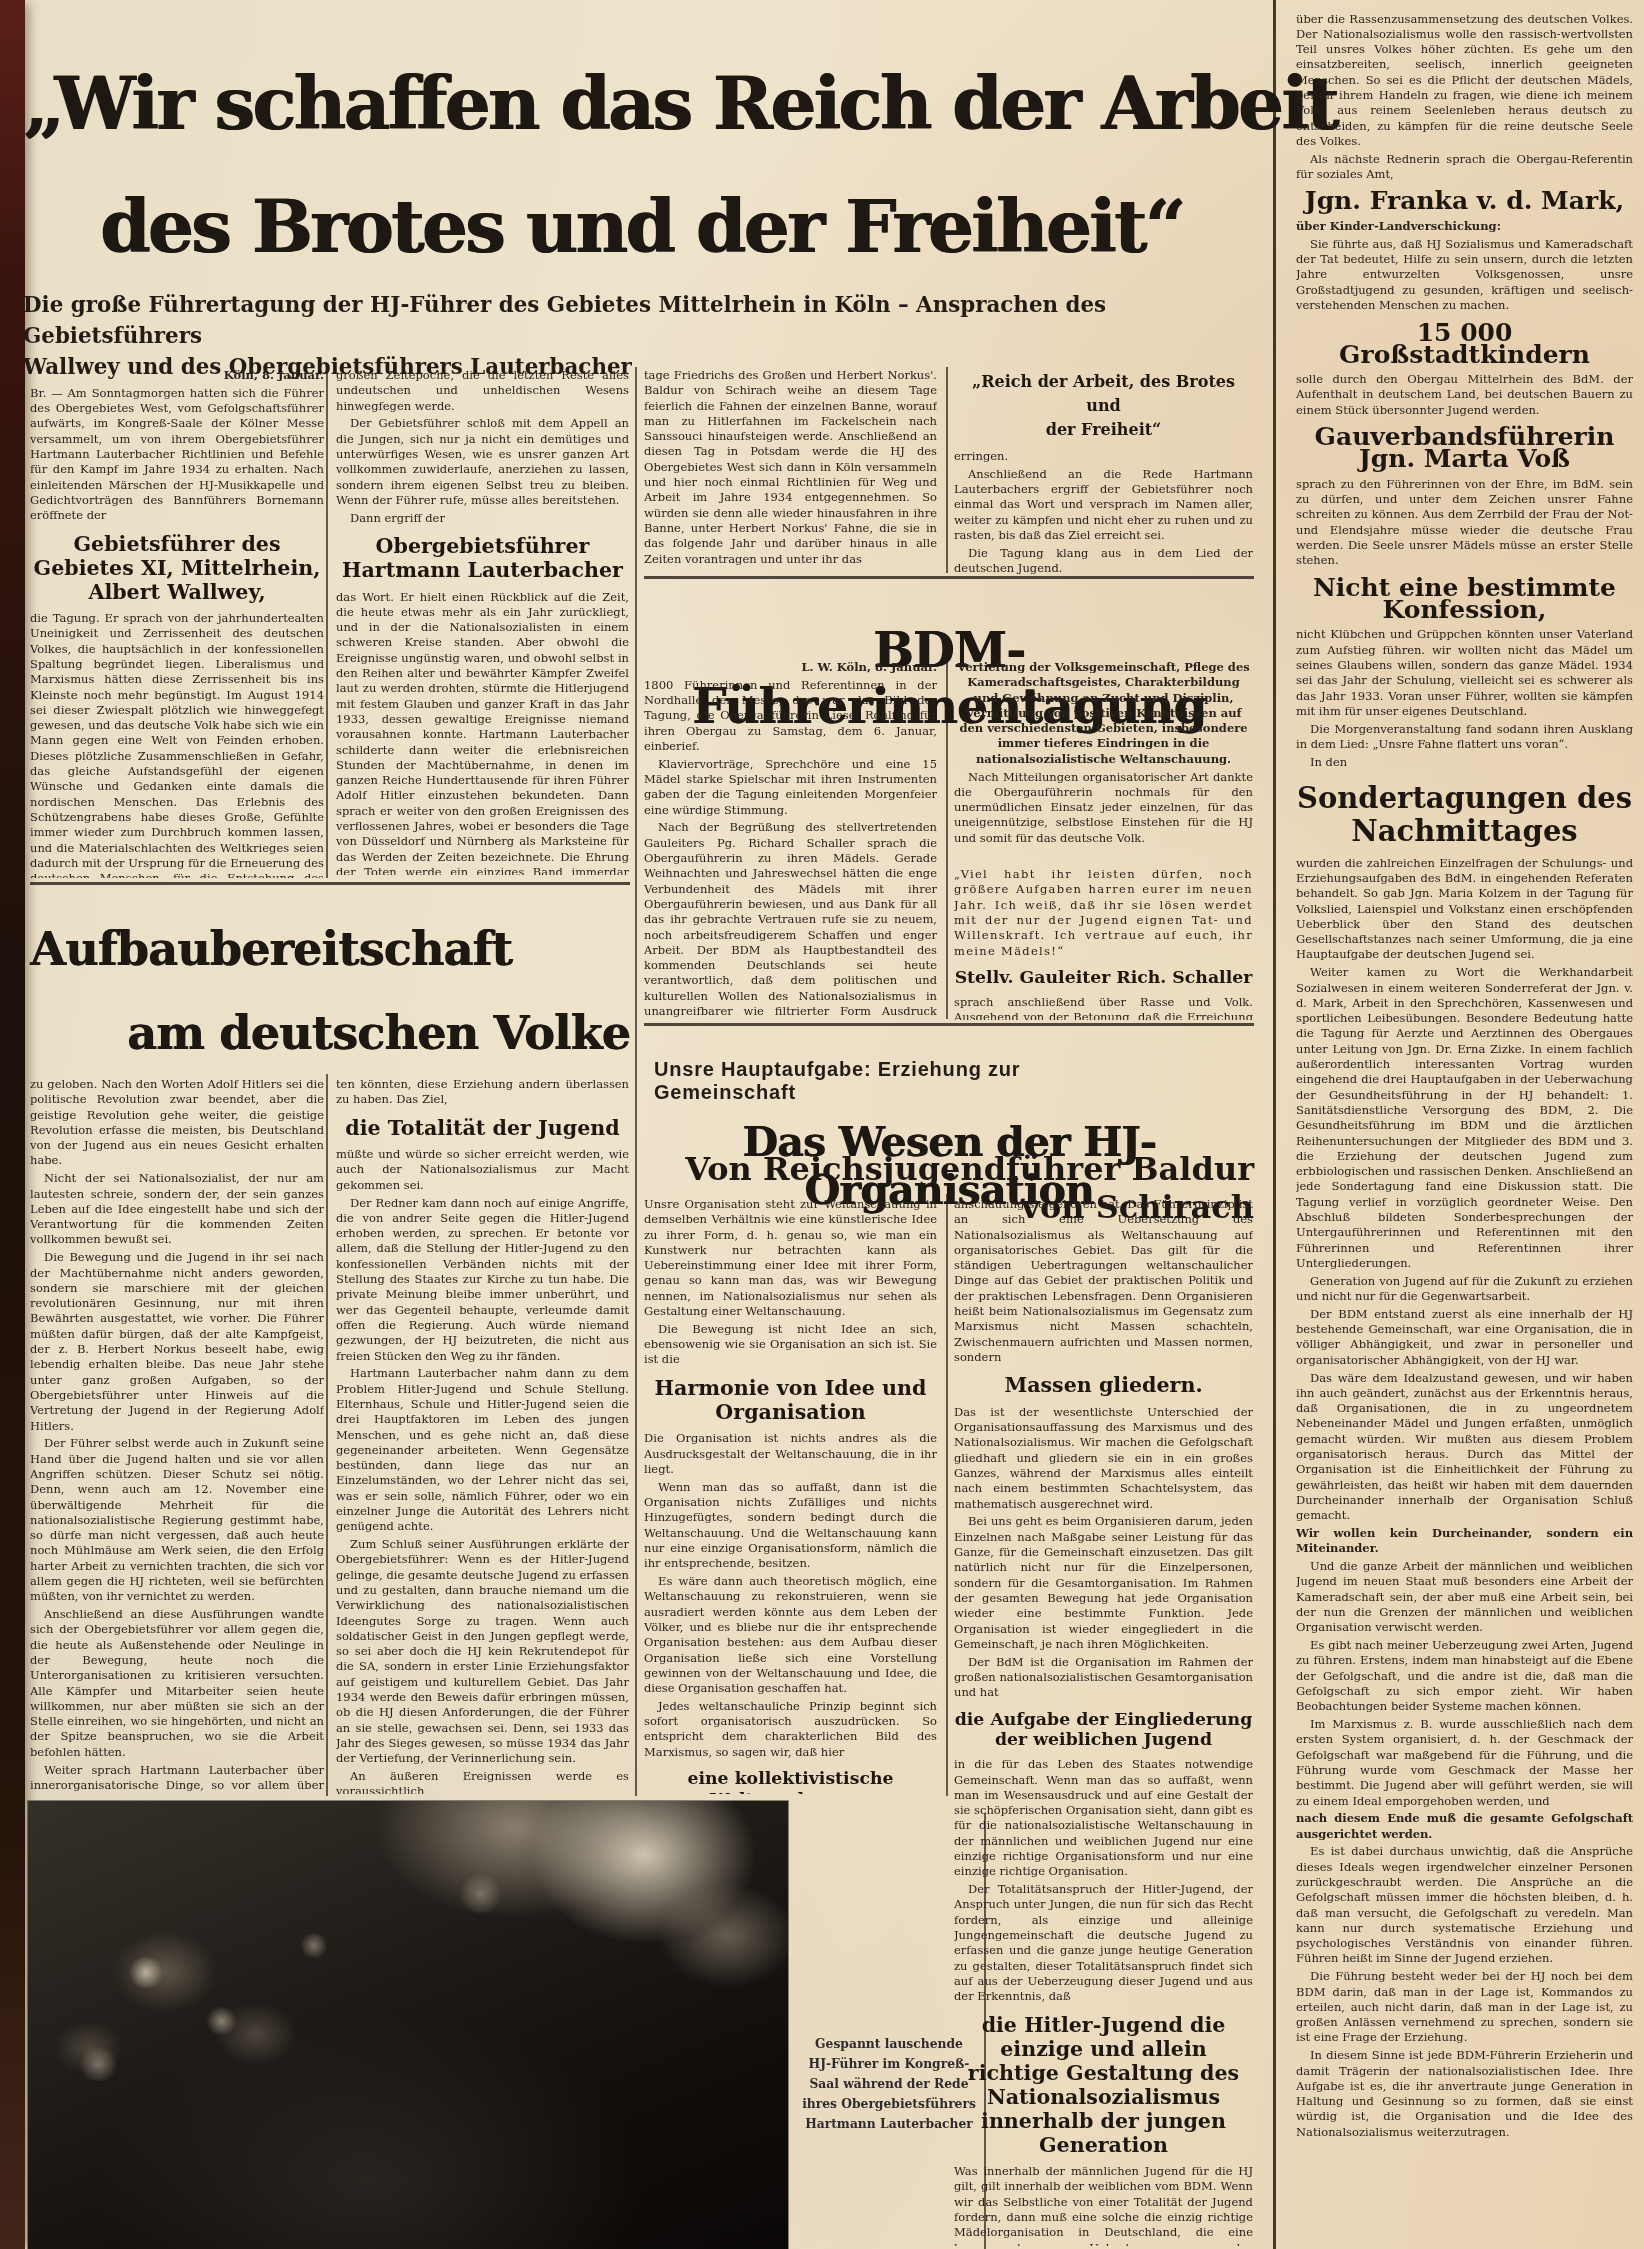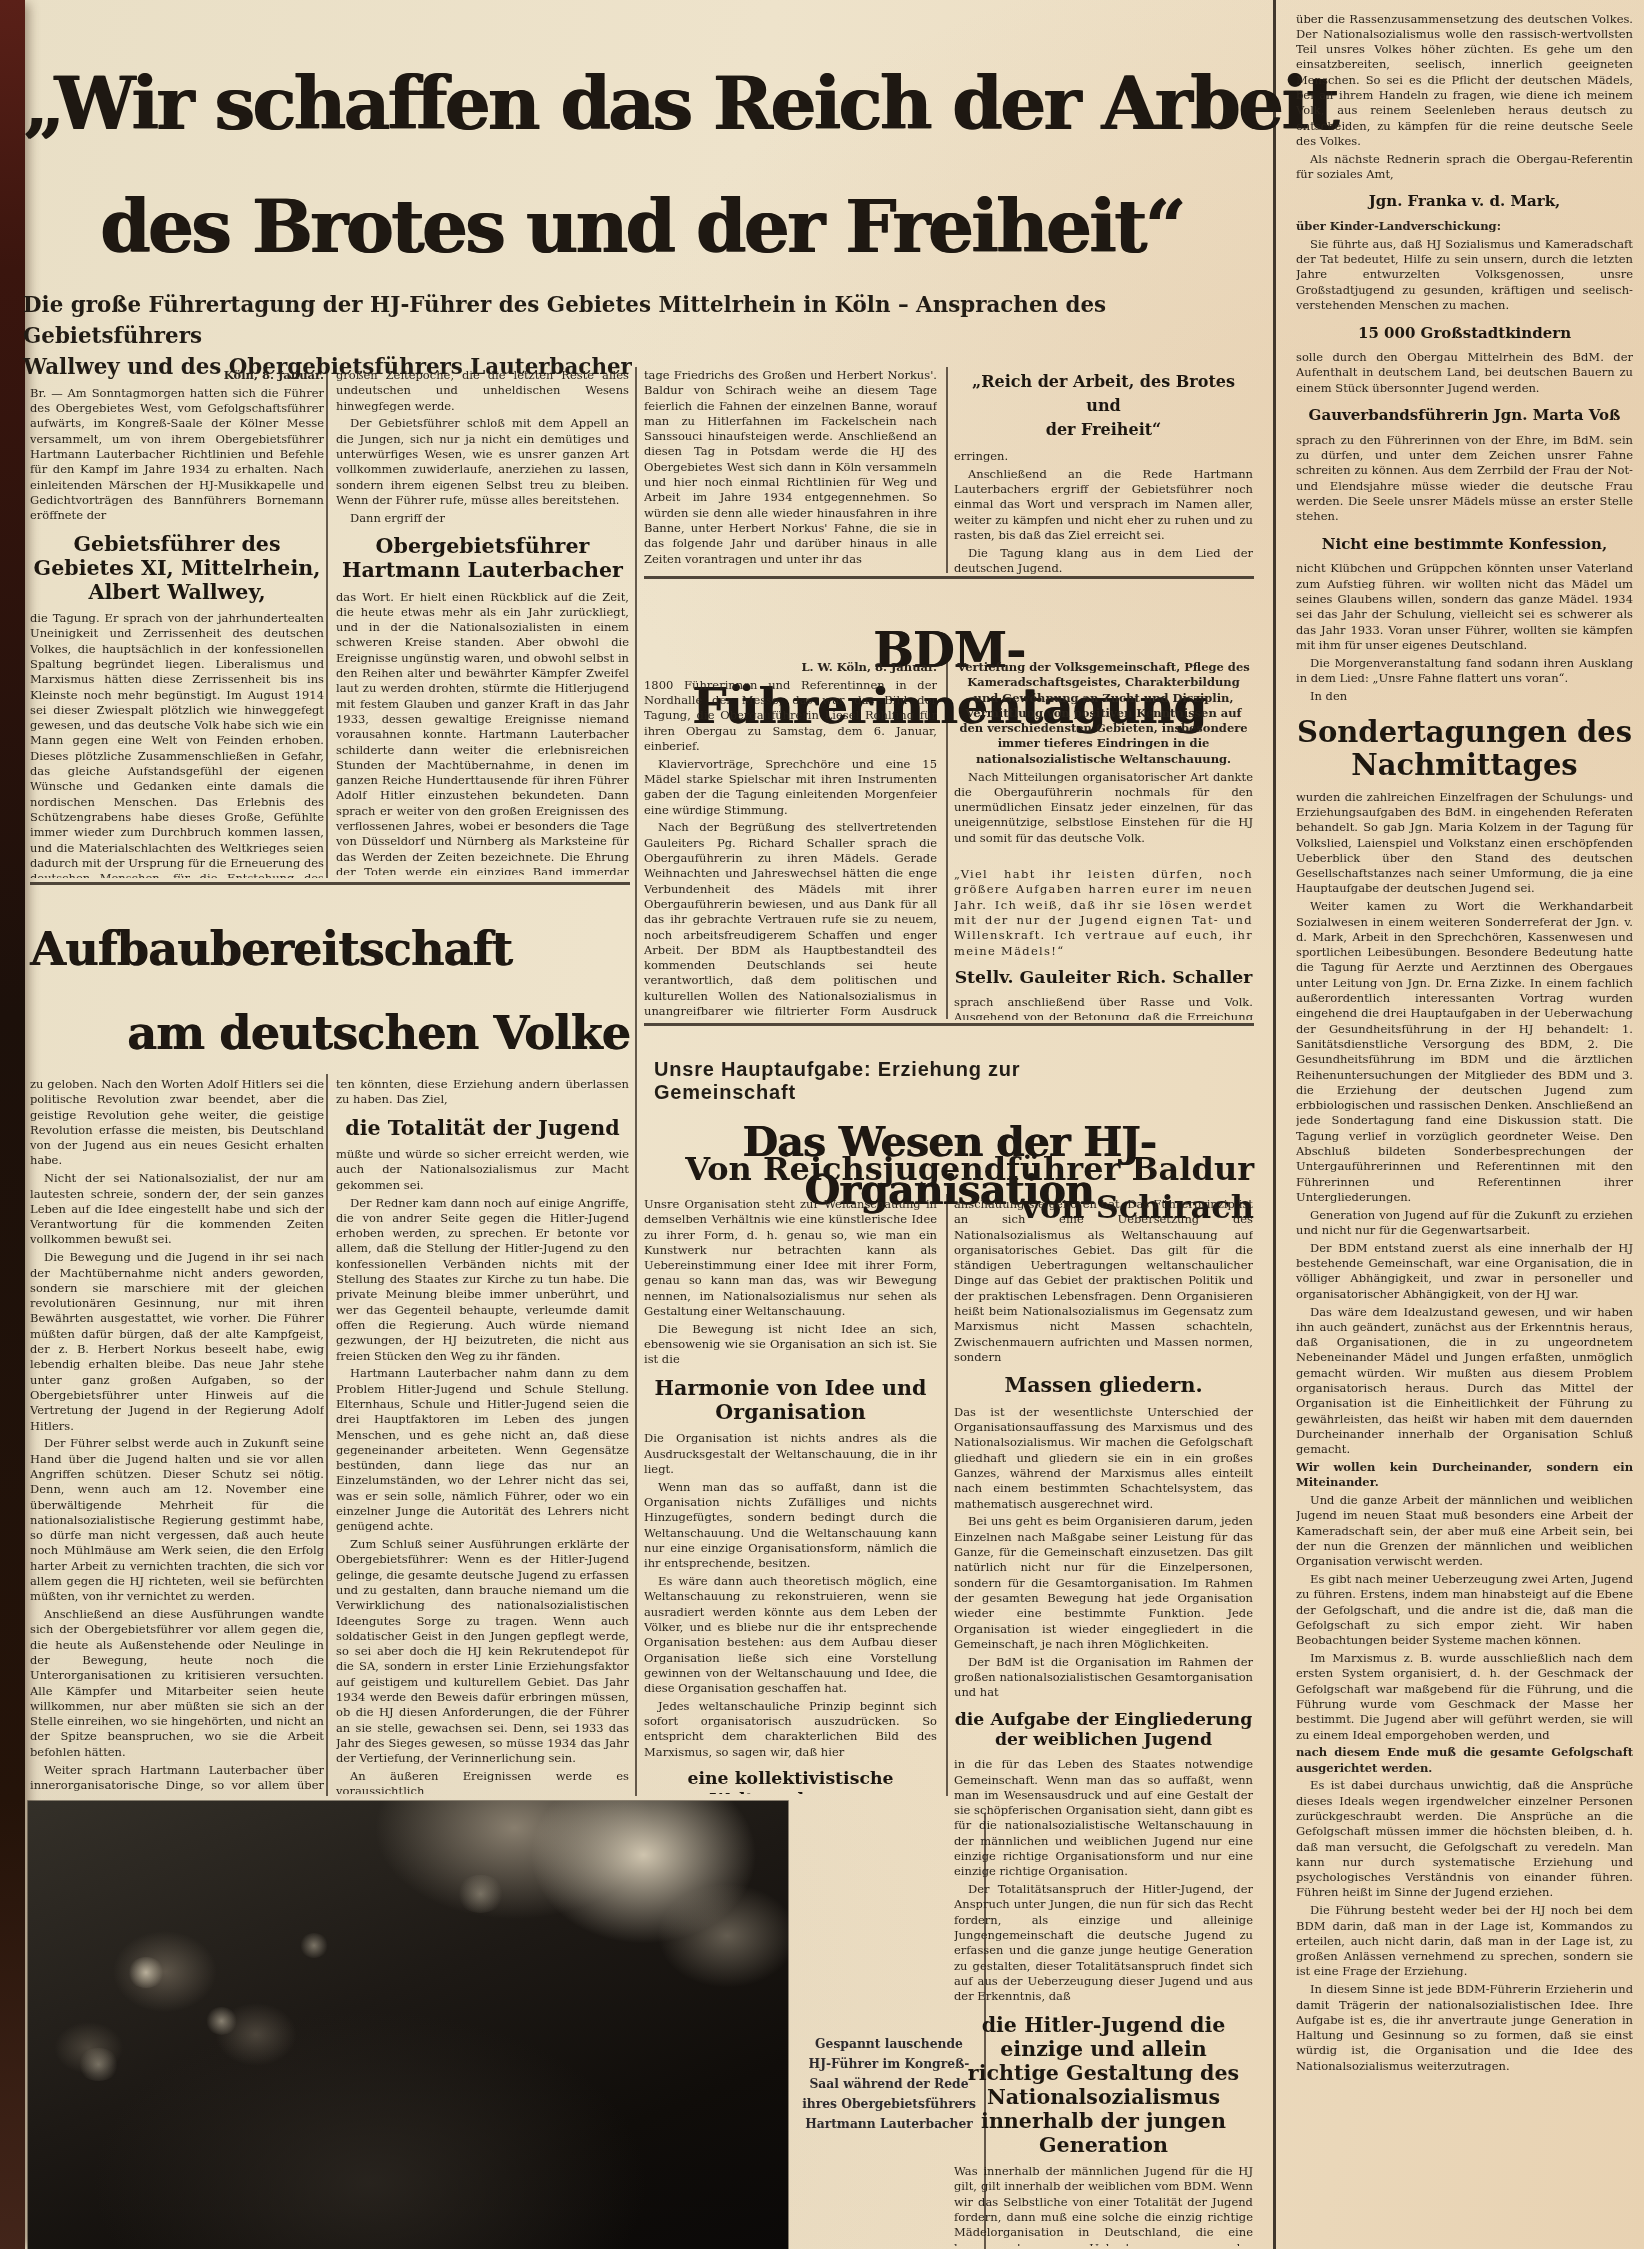--- a/index.html
+++ b/index.html
@@ -33,21 +33,21 @@
   .crosshead{font-weight:bold; text-align:center; text-indent:0 !important; font-size:20.6px; line-height:24px; margin:8.2px 0 7.4px; letter-spacing:0; color:#1d1710;}
   .crosshead.sm{font-size:17.3px; line-height:20.6px;}
   .crosshead.quote{font-size:16px;}
   .bdm-head{position:absolute; left:644px; top:582px; width:610px; text-align:center; font-size:48px; letter-spacing:-0.8px; text-shadow:0.8px 0 0 currentColor;}
   .aufbau-head{position:absolute; left:30px; top:890px; width:600px;}
   .aufbau-head .l1{display:block; text-align:left; font-size:46px; line-height:86px; letter-spacing:-0.8px; text-shadow:0.8px 0 0 currentColor;}
   .aufbau-head .l2{display:block; text-align:right; font-size:46px; line-height:82px; letter-spacing:-0.8px; text-shadow:0.8px 0 0 currentColor;}
   .kicker{position:absolute; left:654px; top:1058px; width:461px; font-family:"Liberation Sans", sans-serif; font-weight:bold; font-size:20px; color:#221d16; letter-spacing:0.8px;}
   .wesen-head{position:absolute; left:644px; top:1084px; width:610px; text-align:center; font-size:41px; letter-spacing:-0.8px; text-shadow:0.8px 0 0 currentColor;}
   .wesen-byline{position:absolute; left:644px; top:1150px; width:610px; text-align:right; font-weight:bold; font-size:32px; color:#1e1812;}
-  .rail-head{font-weight:bold; text-align:center; text-indent:0 !important; font-size:15px; line-height:22px; margin:8.2px 0 6.6px; color:#1d1710;}
+  .rail-head{font-weight:bold; text-align:center; text-indent:0 !important; font-size:25px; line-height:22px; margin:8.2px 0 6.6px; color:#1d1710;}
   .rail-head.big{font-size:29px; line-height:33px; margin:11.5px 0 8.2px;}
   .rail-sub{font-weight:bold; text-indent:0 !important;}
   .photo{
     position:absolute; left:28px; top:1801px; width:760px; height:449px;
     background:
       radial-gradient(156px 123px at 81% 12%, rgba(216,205,182,0.95), rgba(216,205,182,0) 72%),
       radial-gradient(214px 140px at 64% 6%, rgba(170,158,138,0.75), rgba(170,158,138,0) 65%),
       radial-gradient(99px 74px at 92% 30%, rgba(150,140,122,0.6), rgba(150,140,122,0) 70%),
       radial-gradient(74px 58px at 18% 38%, rgba(140,128,110,0.55), rgba(140,128,110,0) 70%),
       radial-gradient(58px 45px at 30% 52%, rgba(120,110,95,0.5), rgba(120,110,95,0) 70%),

